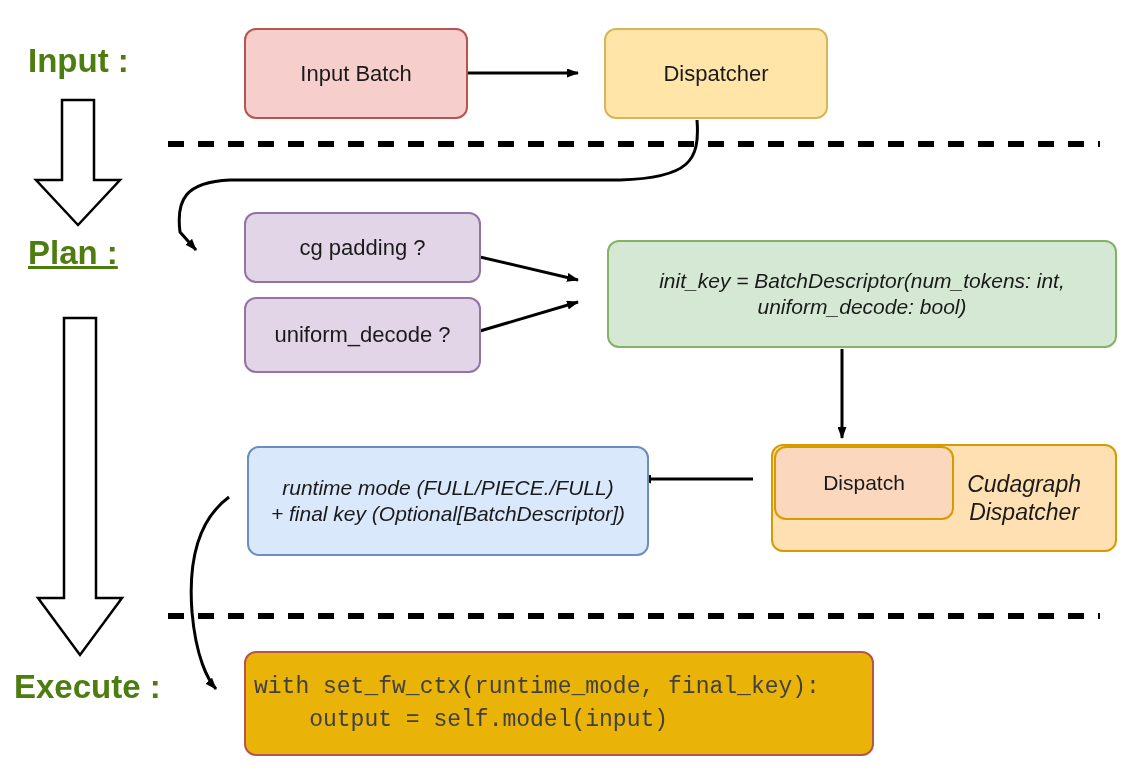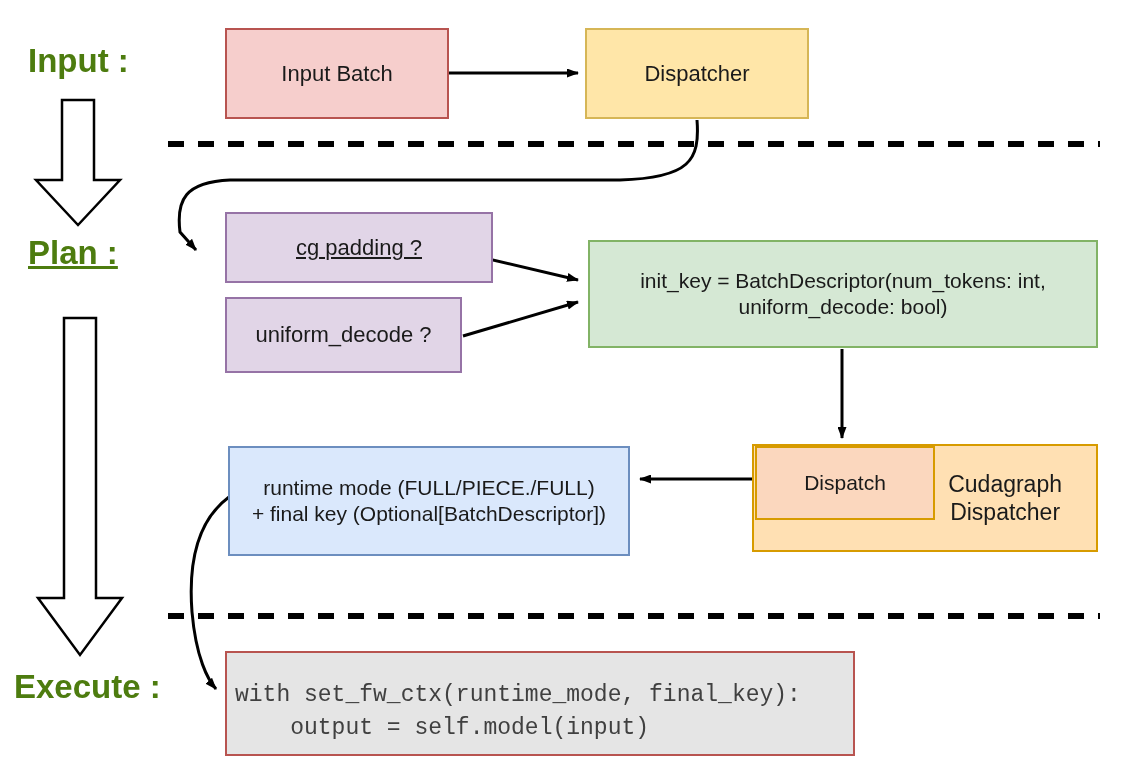--- a/index.html
+++ b/index.html
@@ -34,43 +34,43 @@
     white-space: nowrap;
     line-height: 1;
   }
   .node {
     position: absolute;
     box-sizing: border-box;
     display: flex;
     align-items: center;
     justify-content: center;
     text-align: center;
-    border-radius: 0;
+    border-radius: 12px;
     border-style: solid;
     border-width: 2px;
     font-size: 22px;
     color: #1a1a1a;
     line-height: 1.25;
     padding: 4px 8px;
+    margin-left: 19px;
   }
   .node-input-batch {
     left: 225px; top: 28px; width: 224px; height: 91px;
     background: #f6cecc;
     border-color: #b85450;
   }
   .node-preprocess {
     left: 585px; top: 28px; width: 224px; height: 91px;
     background: #ffe6a8;
     border-color: #d6b656;
   }
   .node-cg-padding {
-    left: 225px; top: 212px; width: 268px; height: 71px;
+    left: 225px; top: 212px; width: 237px; height: 71px;
     background: #e1d5e7;
     border-color: #9673a6;
-    text-decoration: underline;
   }
   .node-uniform-decode {
     left: 225px; top: 297px; width: 237px; height: 76px;
     background: #e1d5e7;
     border-color: #9673a6;
   }
   .node-init-key {
     left: 588px; top: 240px; width: 510px; height: 108px;
     background: #d5e8d4;
     border-color: #82b366;
@@ -93,38 +93,39 @@
   }
   .node-dispatch {
     left: 755px; top: 446px; width: 180px; height: 74px;
     background: #fbd7be;
     border-color: #d79b00;
     font-size: 21px;
     z-index: 3;
   }
   .node-code {
     left: 225px; top: 651px; width: 630px; height: 105px;
-    background: #e5e5e5;
+    background: #eab308;
     border-color: #b85450;
     display: block;
-    padding: 26px 0 0 8px;
+    padding: 18px 0 0 8px;
     text-align: left;
   }
   .code-line {
     font-family: "Liberation Mono", "DejaVu Sans Mono", monospace;
     font-size: 23px;
     color: #404040;
     line-height: 1.45;
     white-space: pre;
   }
   .dispatcher-label-wrap {
     display: flex;
     flex-direction: column;
     align-items: center;
     line-height: 1.22;
+    font-style: italic;
   }
 </style>
 </head>
 <body>
 
 <div id="canvas">
 
   <svg class="svg-layer" viewBox="0 0 1142 770" xmlns="http://www.w3.org/2000/svg">
     <defs>
       <marker id="arrowhead" markerWidth="10" markerHeight="8" refX="9" refY="4" orient="auto" markerUnits="userSpaceOnUse">

